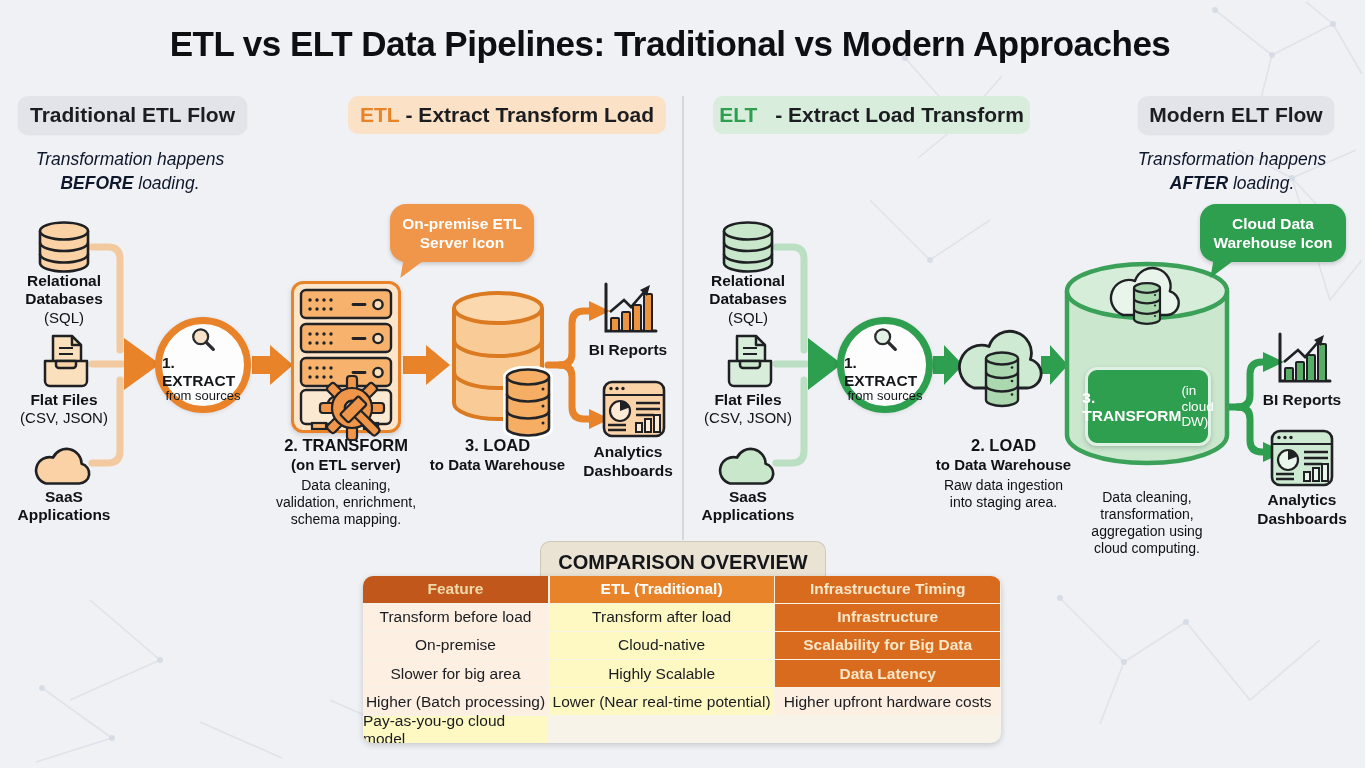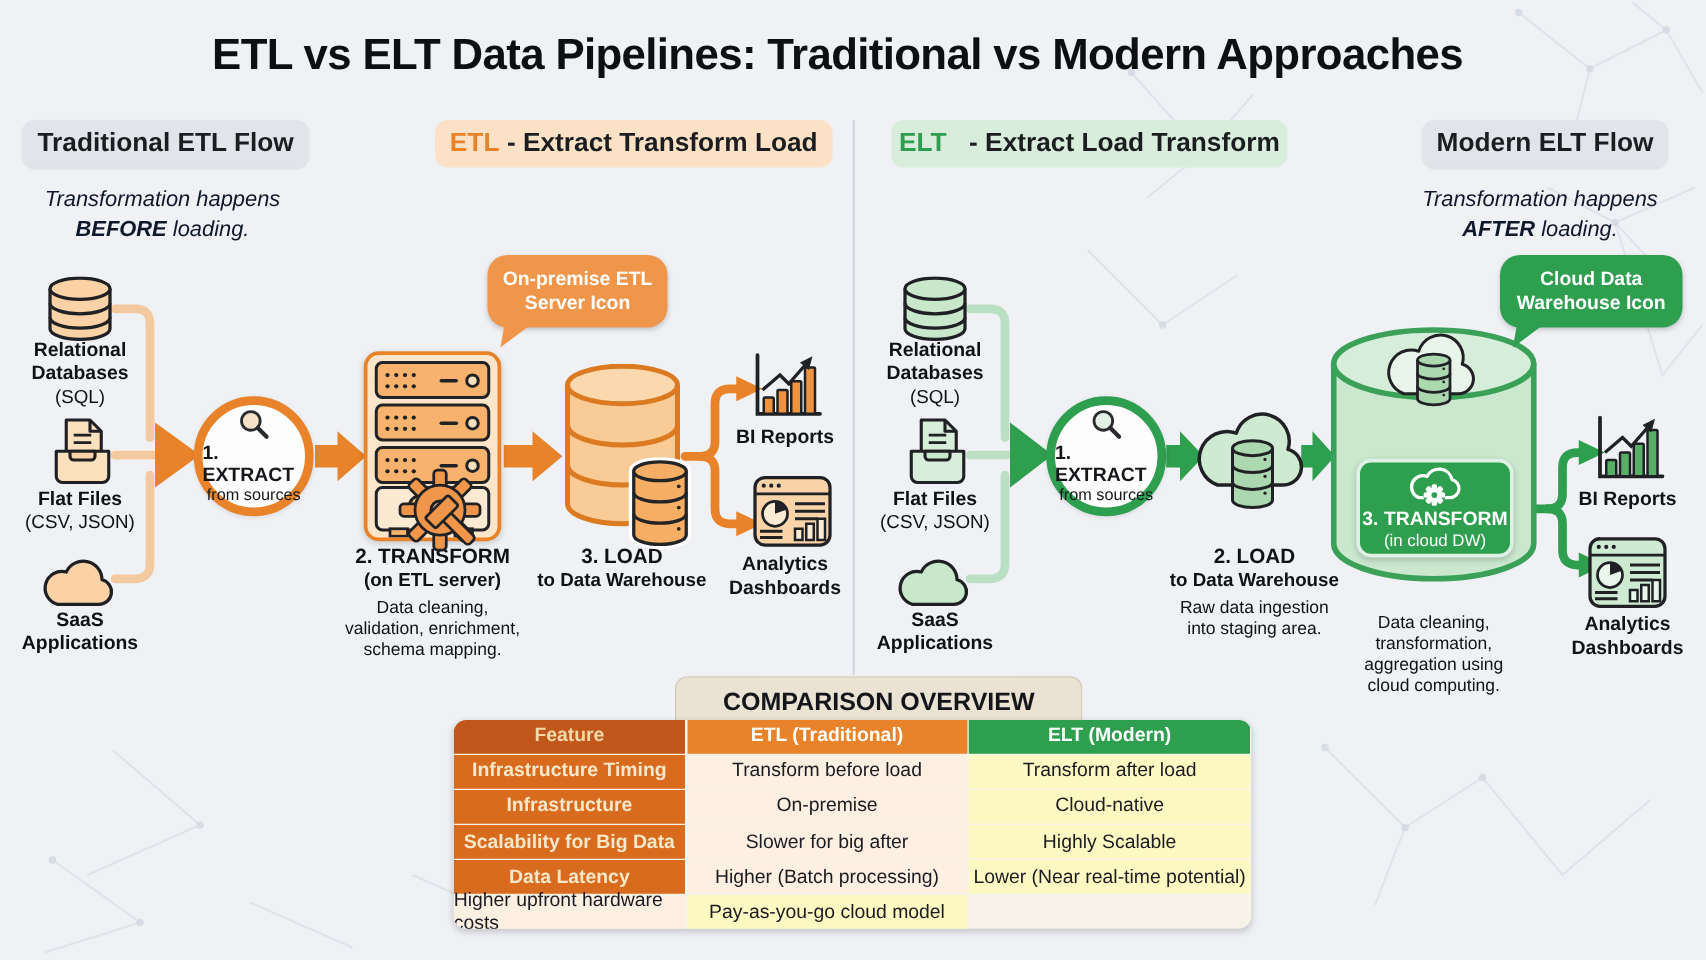--- a/index.html
+++ b/index.html
@@ -51,26 +51,26 @@
   .step-label { position:absolute; text-align:center; color:#101114; z-index:2; line-height:1.2; }
   .step-label .t1 { font-size:16.5px; font-weight:800; }
   .step-label .t2 { font-size:15px; font-weight:700; }
   .step-label .desc { font-size:14px; font-weight:400; margin-top:3px; line-height:1.22; }
 
   .out-label { position:absolute; width:130px; text-align:center; font-weight:700; font-size:15.5px;
     color:#121316; line-height:1.2; z-index:2; }
 
   .transform-btn { position:absolute; left:1085px; top:367px; width:126px; height:79px;
     background:#2E9E4F; border:3px solid #DFF0E4; border-radius:12px; color:#fff; z-index:3;
-    display:flex; flex-direction:column; align-items:center; justify-content:center;
+    display:flex; flex-direction:row; align-items:center; justify-content:center;
     box-shadow:0 2px 5px rgba(0,0,0,.2); }
   .transform-btn .t1 { font-size:15.5px; font-weight:800; line-height:1.15; }
   .transform-btn .t2 { font-size:13.5px; line-height:1.15; }
 
-  .cmp-tab { position:absolute; left:540px; top:541px; width:326px; height:42px;
+  .cmp-tab { position:absolute; left:540px; top:541px; width:286px; height:42px;
     background:#EAE3D4; border:1px solid #CDC8B8; border-bottom:none; border-radius:10px 10px 0 0;
     display:flex; align-items:center; justify-content:center; font-weight:800; font-size:20px;
     color:#14161a; z-index:2; }
 
   .cmp-table { position:absolute; left:363px; top:576px; width:638px; z-index:3;
     display:grid; grid-template-columns:185px 224px 225px; grid-auto-rows:26.5px; gap:1.6px;
     background:#F7F3E9; border-radius:10px; overflow:hidden; box-shadow:0 2px 6px rgba(0,0,0,.18); }
   .cmp-table .cell { display:flex; align-items:center; justify-content:center; font-size:15.5px; }
   .cell.fhead { background:#C2571C; color:#F3D9A8; font-weight:700; }
   .cell.ehead { background:#E8832A; color:#ffffff; font-weight:700; }
@@ -516,32 +516,31 @@
     </g>
   </svg>
   <div class="out-label pre" style="left:1237px;top:491px">Analytics
 Dashboards</div>
 
   <div class="cmp-tab">COMPARISON OVERVIEW</div>
 
   <div class="cmp-table">
     <div class="cell fhead">Feature</div>
     <div class="cell ehead">ETL (Traditional)</div>
-    <div class="cell ghead">ELT (Modern)</div>
 
     <div class="cell fcell">Infrastructure Timing</div>
     <div class="cell ecell">Transform before load</div>
     <div class="cell gcell">Transform after load</div>
 
     <div class="cell fcell">Infrastructure</div>
     <div class="cell ecell">On-premise</div>
     <div class="cell gcell">Cloud-native</div>
 
     <div class="cell fcell">Scalability for Big Data</div>
-    <div class="cell ecell">Slower for big after</div>
+    <div class="cell ecell">Slower for big area</div>
     <div class="cell gcell">Highly Scalable</div>
 
     <div class="cell fcell">Data Latency</div>
     <div class="cell ecell">Higher (Batch processing)</div>
     <div class="cell gcell">Lower (Near real-time potential)</div>
 
     <div class="cell ecell">Higher upfront hardware costs</div>
     <div class="cell gcell">Pay-as-you-go cloud model</div>
   </div>
 

